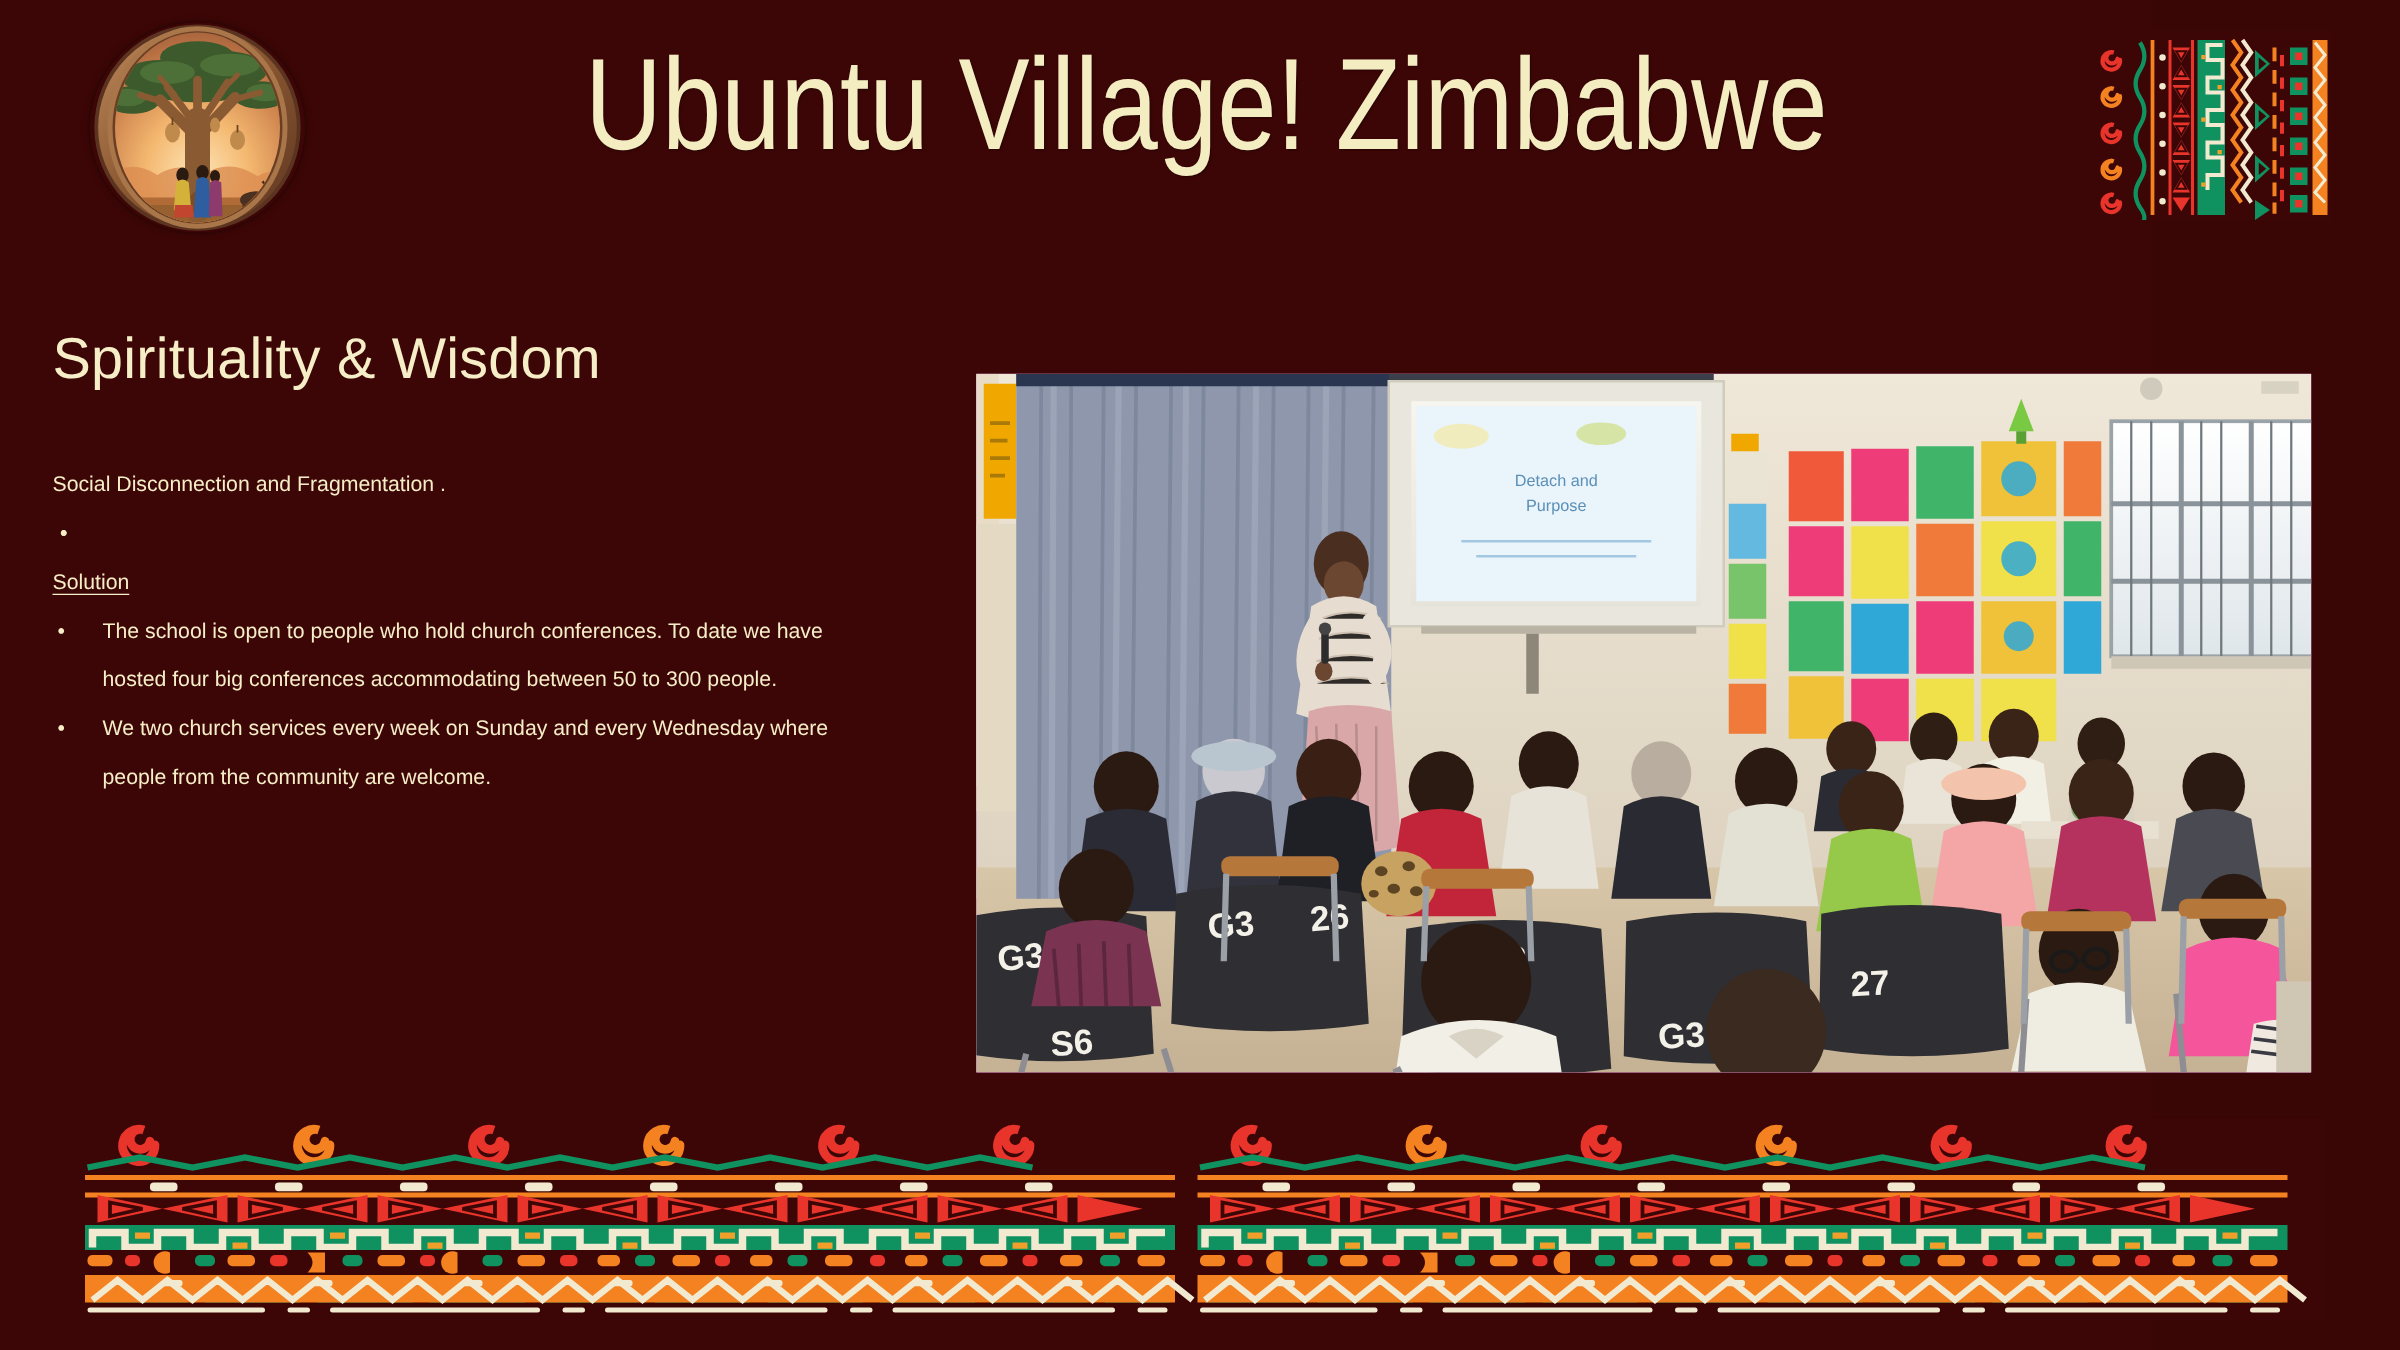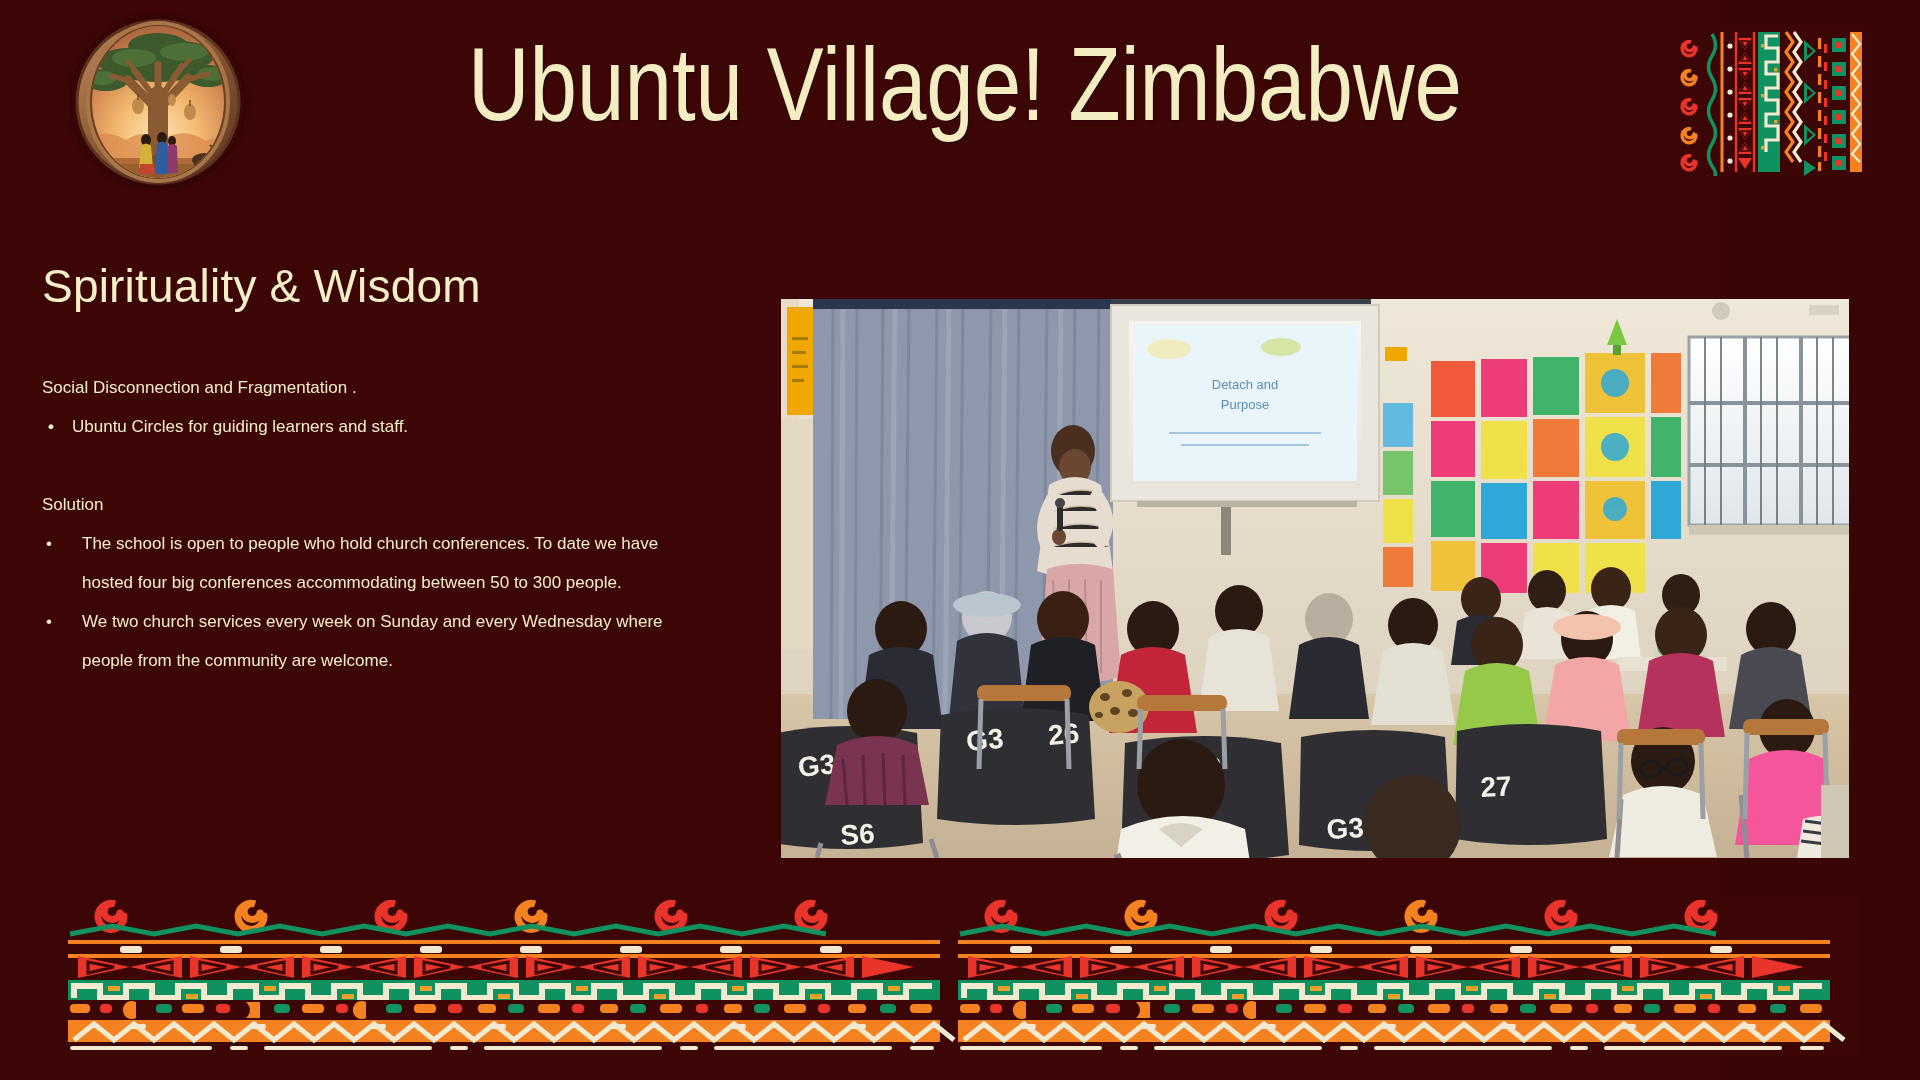--- a/index.html
+++ b/index.html
@@ -98,20 +98,21 @@
   .bullet-list li .bdot {
     position: absolute;
     left: 6px;
     top: 0;
   }
   .bullet-list.wide li { padding-left: 40px; }
   .bullet-list.wide li .bdot { left: 4px; }
 
   #solution-label {
     margin-top: 39px;
+    text-decoration: underline;
     text-underline-offset: 4px;
   }
 
   
   #photo {
     position: absolute;
     left: 781px;
     top: 299px;
     width: 1068px;
     height: 559px;
@@ -338,21 +339,20 @@
 
   <div id="body">
     <div class="plain">Social  Disconnection and Fragmentation .</div>
 
     <ul class="bullet-list">
       <li>
         <span class="bdot">•</span>
       </li>
       <li>
         <span class="bdot">•</span>
-        <span>Ubuntu Circles for  guiding learners and staff.</span>
       </li>
     </ul>
 
     <div id="solution-label">Solution</div>
 
     <ul class="bullet-list wide">
       <li>
         <span class="bdot">•</span>
         <span>The school is open to people who hold church conferences. To date we have hosted  four big conferences accommodating between  50 to 300 people.</span>
       </li>

